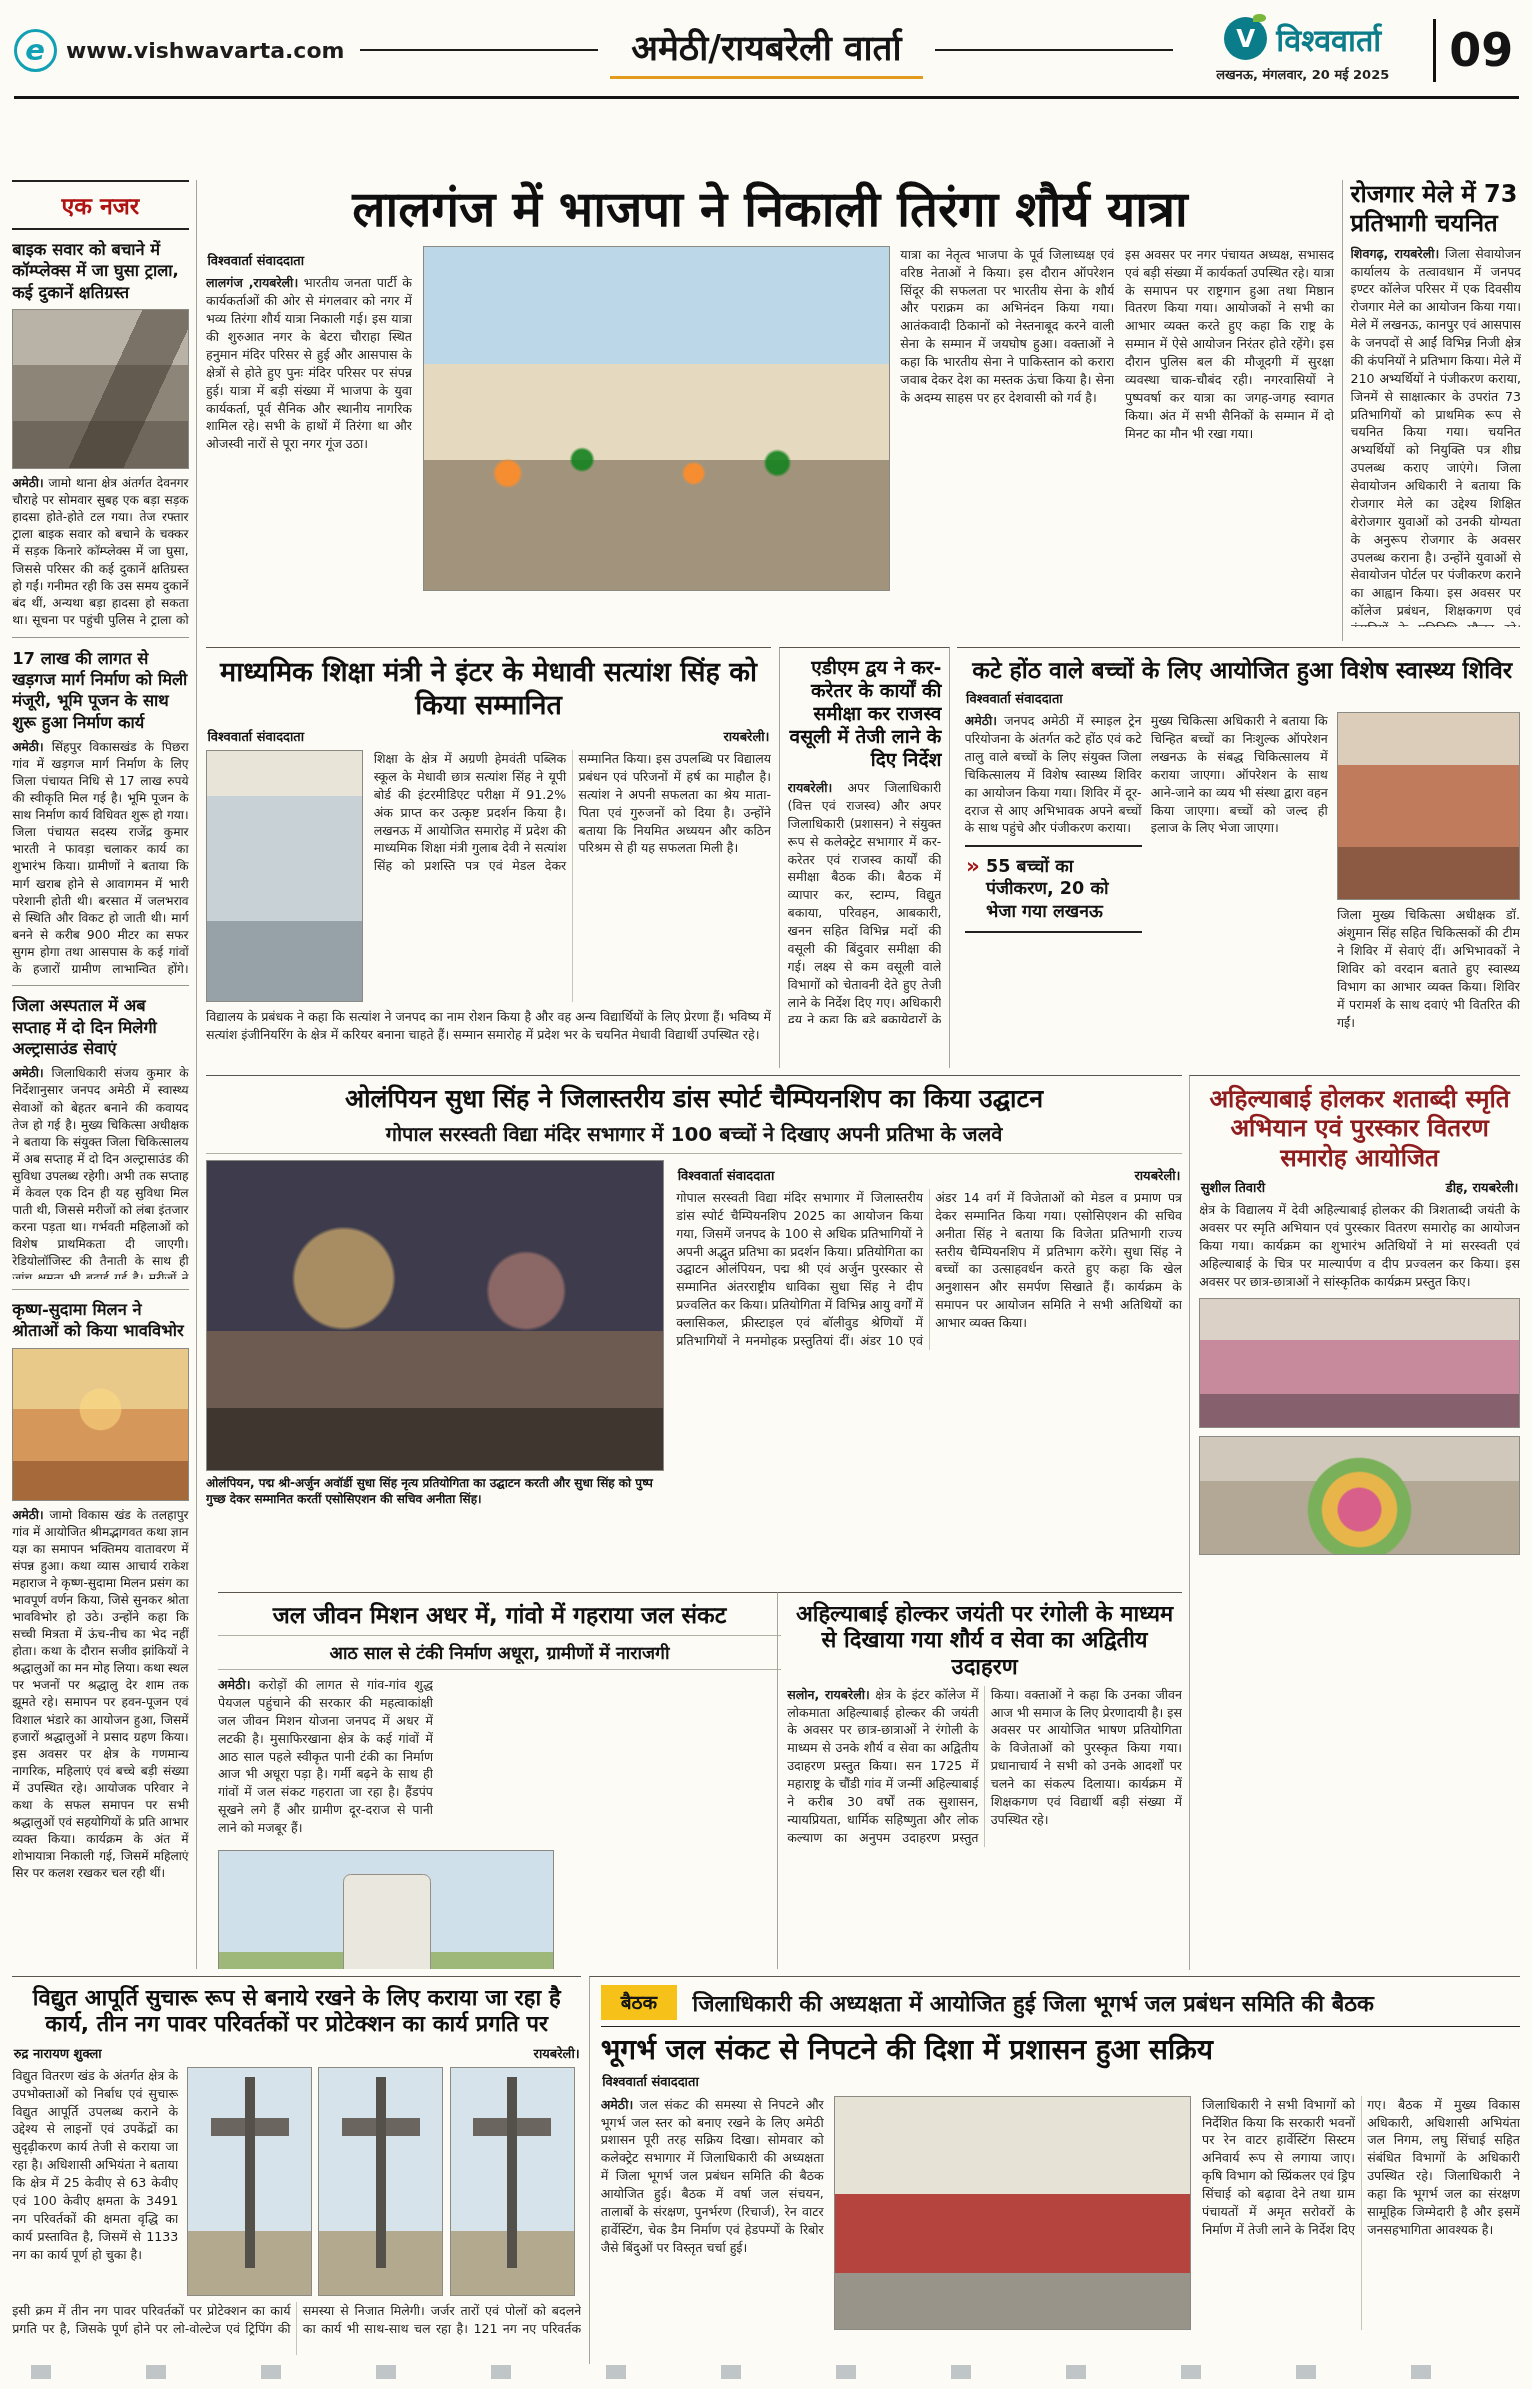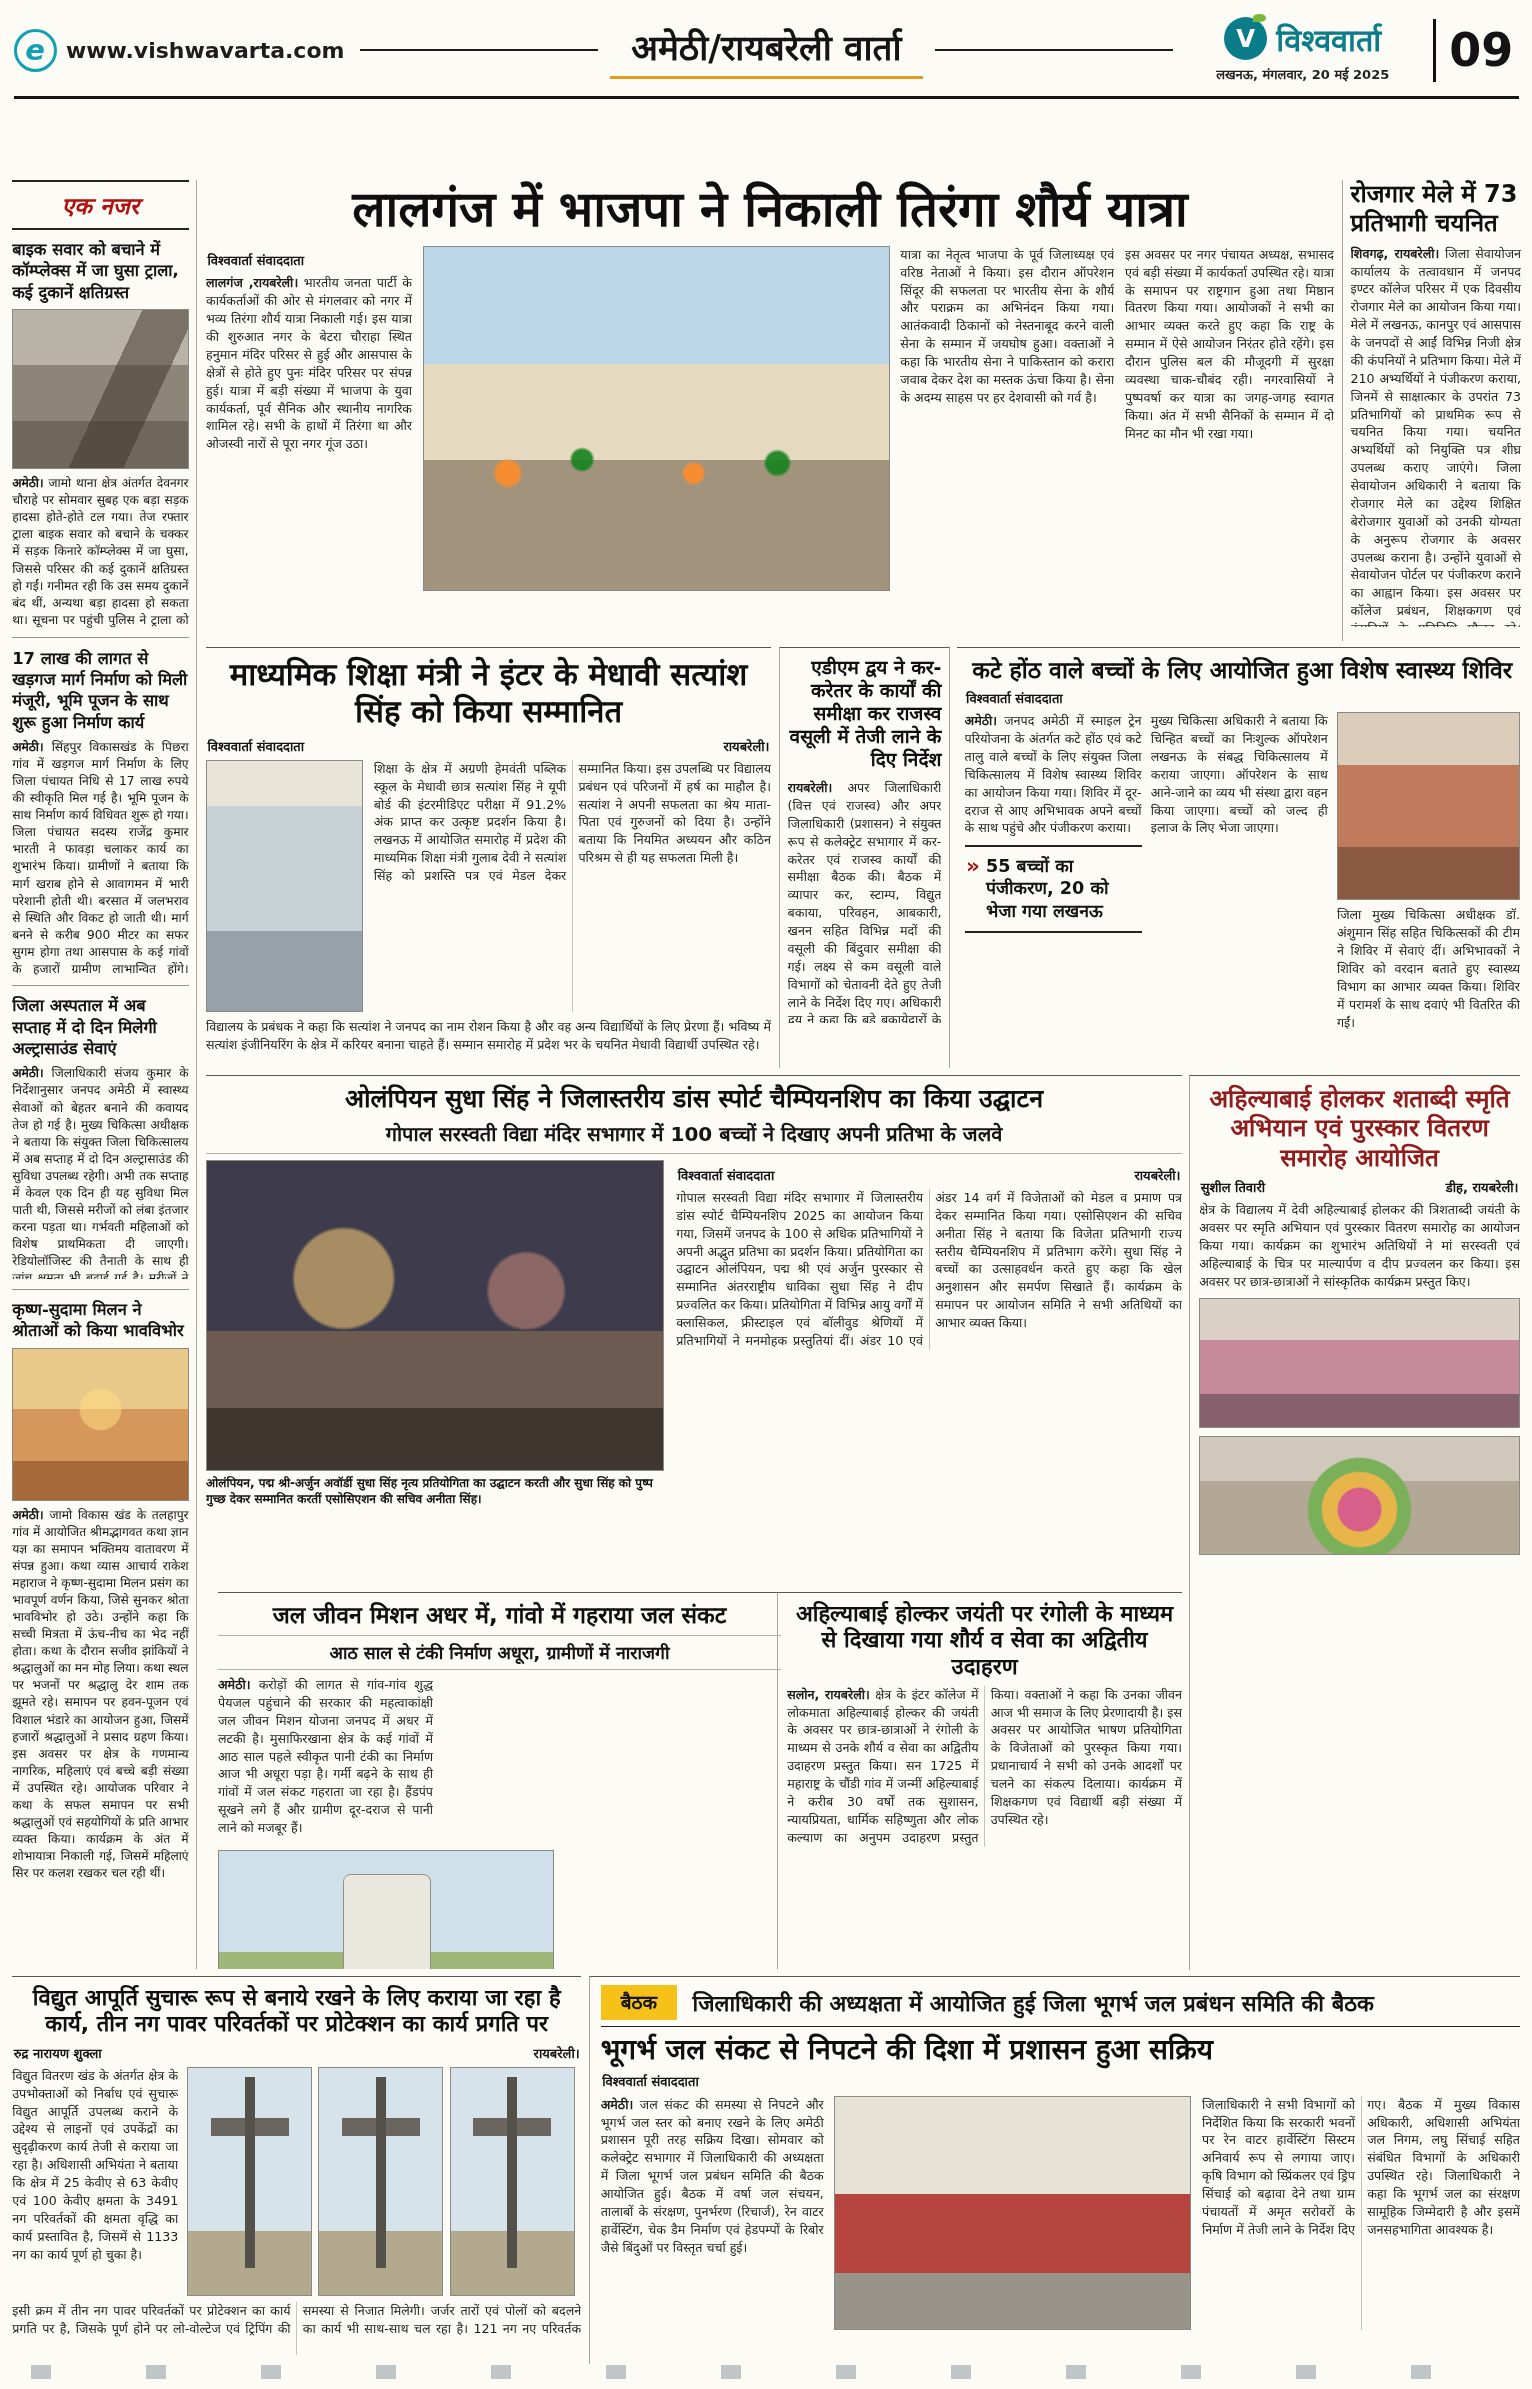--- a/index.html
+++ b/index.html
@@ -63,39 +63,39 @@
   .ph-tank::after { content:""; position:absolute; left:37%; top:10%; width:26%; height:56%;
                     background:#eae7de; border:0.8px solid #948f83; border-radius:7.6px; }
   .ph-transformer { background:linear-gradient(180deg,#d7e3ea 0 72%, #b3a98e 72%); }
   .ph-transformer::after { content:""; position:absolute; left:46%; top:4%; width:8%; height:84%; background:#54504a; }
   .ph-transformer::before { content:""; position:absolute; left:18%; top:22%; width:64%; height:8%; background:#6a655e; }
   .ph-meeting { background:linear-gradient(180deg,#e6e2d6 0 42%, #b5443f 42% 76%, #99948a 76%); }
 
   
   #col-left { left:12.2px; top:180px; width:185px; height:1789px; border-right:0.8px solid #a9a49a; padding-right:7.6px; }
   .ek-najar { border-top:2.3px solid #222; border-bottom:2.3px solid #222; text-align:center; color:#b01212;
-              font-weight:800; font-size:23px; padding:6.9px 0;font-style:italic; }
+              font-weight:800; font-size:23px; padding:6.9px 0; }
   .lc-art { border-bottom:0.8px solid #9a958b; padding:9.2px 0; }
   .lc-art:last-child { border-bottom:none; }
   .lc-hl { font-size:16.4px; font-weight:800; line-height:1.3; margin-bottom:6.1px; }
   .lc-photo { width:100%; margin-bottom:6.1px; }
   .lc-body { font-size:12.2px; line-height:1.4; text-align:justify; overflow:hidden; }
 
   
   #art-yatra { left:206px; top:180px; width:1128px; height:461px; }
   #art-yatra .hl { font-size:49px; text-align:center; }
   #art-yatra .content { display:flex; gap:10.7px; margin-top:6.1px; }
 
   #art-rojgar { left:1342px; top:180px; width:179px; height:461px; border-left:0.8px solid #a9a49a; padding-left:7.6px; }
   #art-rojgar .hl { font-size:24px; margin-bottom:6.1px; }
 
   .row-top { border-top:1.5px solid #5a564e; padding-top:7.6px; }
 
   #art-satyansh { left:206px; top:647px; width:565px; height:421px; }
-  #art-satyansh .hl { font-size:31px; text-align:center; }
+  #art-satyansh .hl { font-size:27px; text-align:center; }
   #art-satyansh .content { display:flex; gap:10.7px; }
 
   #art-adm { left:779px; top:647px; width:171px; height:421px; border-left:0.8px solid #a9a49a; border-right:0.8px solid #a9a49a; padding:7.6px 7.6px 0; }
   #art-adm .hl { font-size:19px; text-align:right; margin-bottom:7.6px; }
 
   #art-camp { left:957px; top:647px; width:563px; height:421px; padding-left:7.6px; }
   #art-camp .hl { font-size:23px; text-align:center; }
   #art-camp .content { display:flex; gap:9.2px; }
   .callout { border-top:2.3px solid #222; border-bottom:2.3px solid #222; padding:7.6px 1.5px; margin-top:7.6px;
              font-size:17.6px; font-weight:800; line-height:1.3; display:flex; gap:6.1px; }

